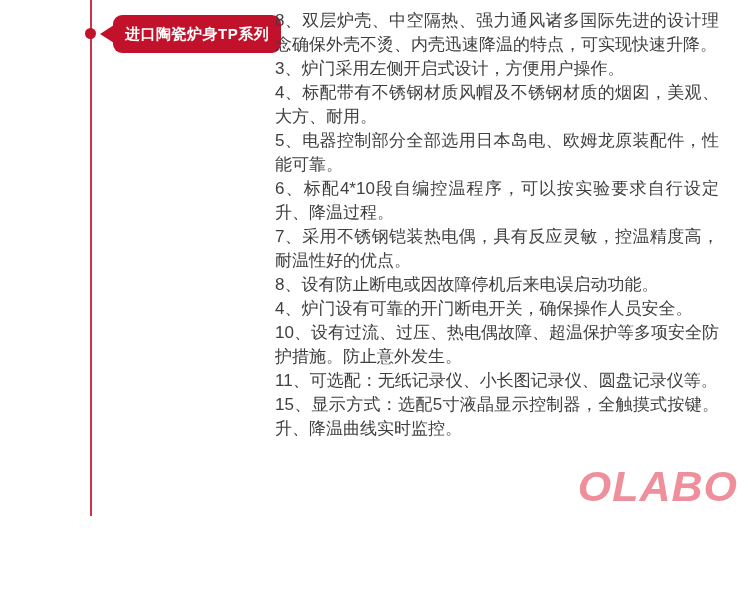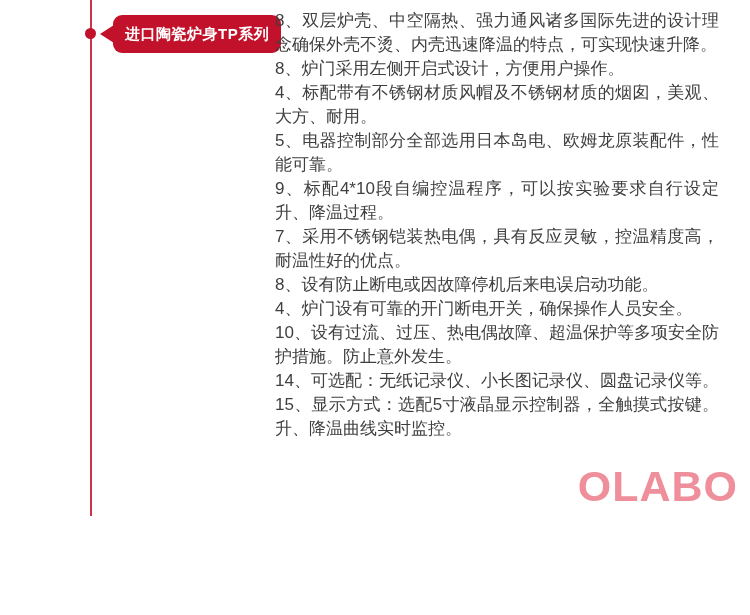--- a/index.html
+++ b/index.html
@@ -87,44 +87,45 @@
   .watermark {
     position: absolute;
     right: 12px;
     bottom: 8px;
     font-size: 43px;
     font-weight: bold;
     letter-spacing: 1px;
     color: var(--watermark);
     z-index: 1;
     line-height: 1;
+    font-style: italic;
   }
 </style>
 </head>
 <body>
 
 <div class="page">
 
   <div class="timeline-line"></div>
   <div class="timeline-dot"></div>
 
   <div class="badge">
     <span class="badge-arrow"></span>
     <span class="badge-label">进口陶瓷炉身TP系列</span>
   </div>
 
   <div class="features">
     <p>8、双层炉壳、中空隔热、强力通风诸多国际先进的设计理念确保外壳不烫、内壳迅速降温的特点，可实现快速升降。</p>
-    <p>8、炉门采用左侧开启式设计，方便用户操作。</p>
+    <p>3、炉门采用左侧开启式设计，方便用户操作。</p>
     <p>4、标配带有不锈钢材质风帽及不锈钢材质的烟囱，美观、大方、耐用。</p>
     <p>5、电器控制部分全部选用日本岛电、欧姆龙原装配件，性能可靠。</p>
-    <p>9、标配4*10段自编控温程序，可以按实验要求自行设定升、降温过程。</p>
+    <p>6、标配4*10段自编控温程序，可以按实验要求自行设定升、降温过程。</p>
     <p>7、采用不锈钢铠装热电偶，具有反应灵敏，控温精度高，耐温性好的优点。</p>
     <p>8、设有防止断电或因故障停机后来电误启动功能。</p>
     <p>4、炉门设有可靠的开门断电开关，确保操作人员安全。</p>
     <p>10、设有过流、过压、热电偶故障、超温保护等多项安全防护措施。防止意外发生。</p>
-    <p>14、可选配：无纸记录仪、小长图记录仪、圆盘记录仪等。</p>
+    <p>11、可选配：无纸记录仪、小长图记录仪、圆盘记录仪等。</p>
     <p>15、显示方式：选配5寸液晶显示控制器，全触摸式按键。升、降温曲线实时监控。</p>
   </div>
 
   <div class="watermark">OLABO</div>
 
 </div>
 
 </body></html>

